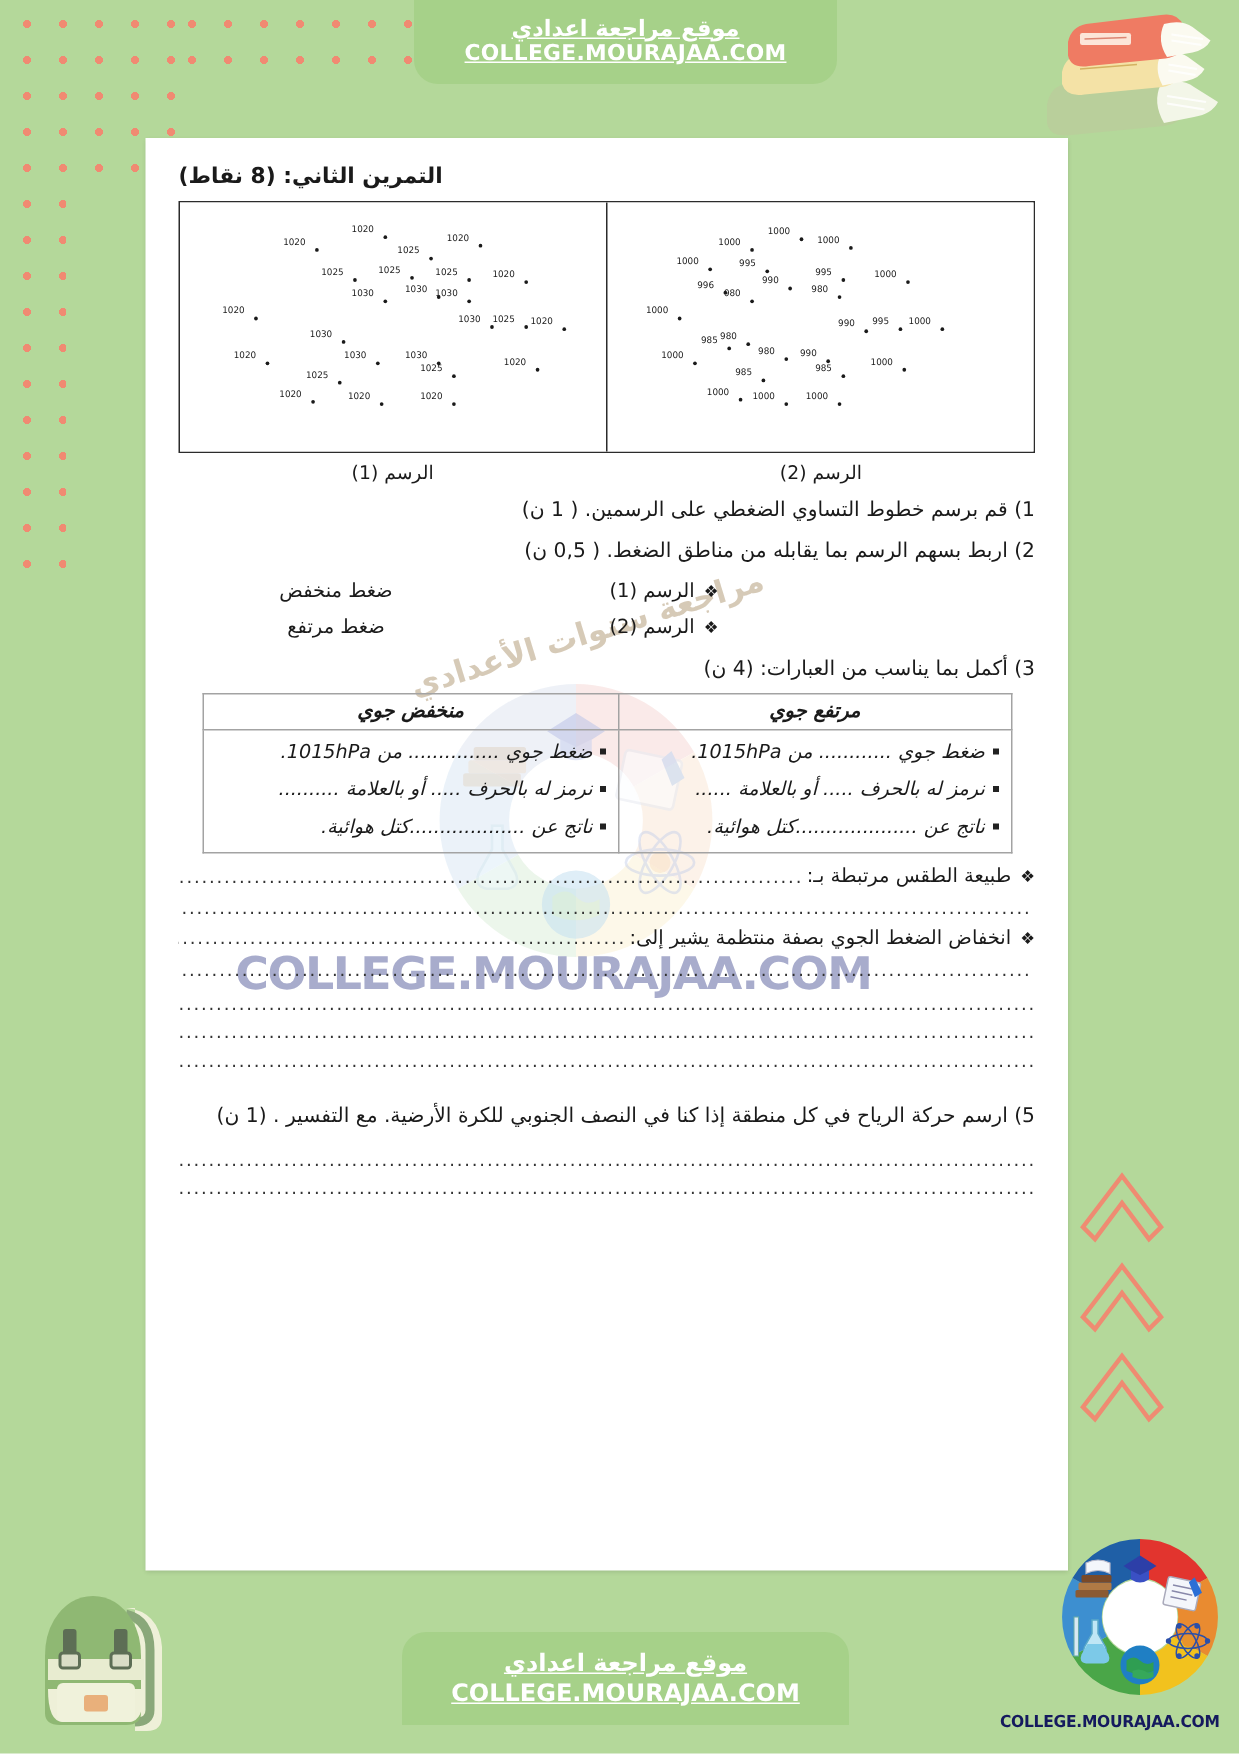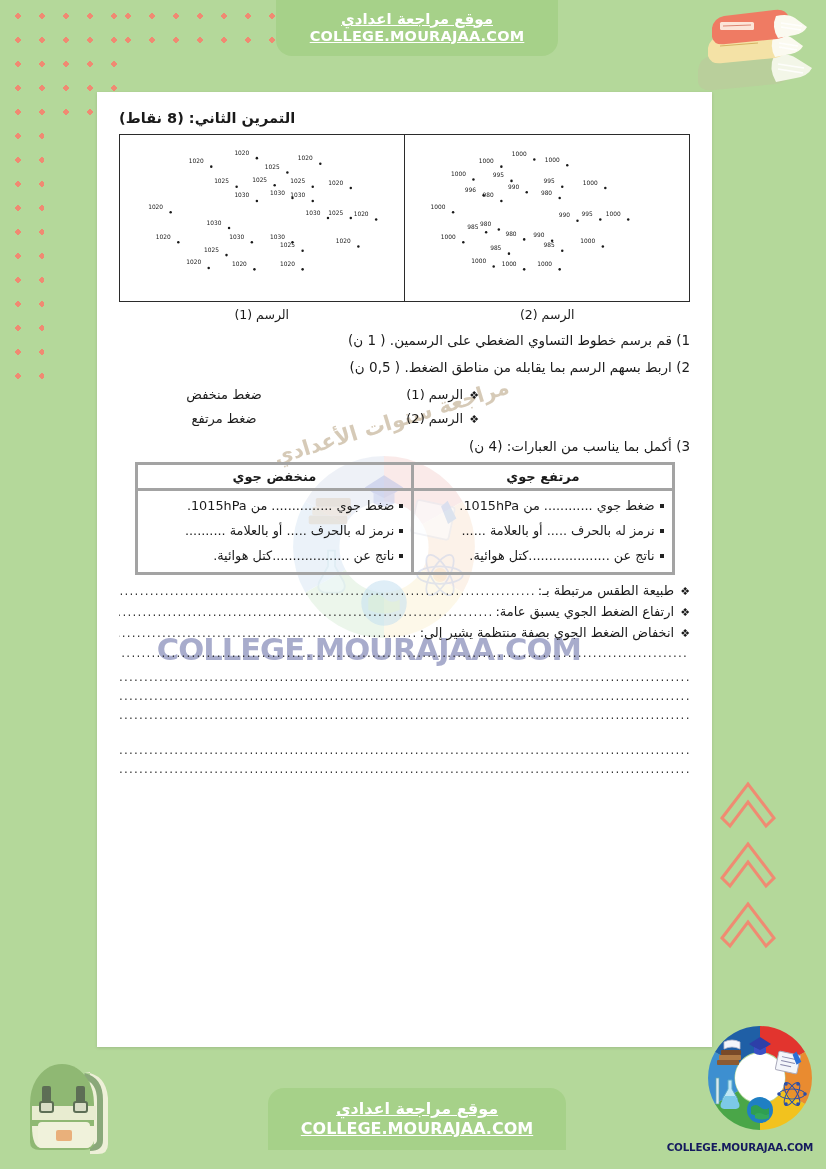--- a/index.html
+++ b/index.html
@@ -125,21 +125,21 @@
     align-items:center;font-size:13px;line-height:1.85;direction:rtl;
   }
   .match-row .opt{width:210px;text-align:center;}
   .match-row .lbl{width:150px;text-align:right;}
   .diamond{display:inline-block;margin-left:6px;font-size:11px;}
   table.tbl{
     width:540px;margin:4px auto 6px auto;border-collapse:collapse;
     direction:rtl;
   }
   table.tbl th,table.tbl td{
-    border:3px solid #a3a3a3;padding:3px 8px;font-size:12.8px;vertical-align:top;
+    border:1px solid #a3a3a3;padding:3px 8px;font-size:12.8px;vertical-align:top;font-style:italic;
   }
   table.tbl th{font-weight:bold;text-align:center;font-size:13px;padding:4px;}
   table.tbl td{line-height:1.95;}
   table.tbl td .li{display:block;text-align:right;white-space:nowrap;}
   .sq{display:inline-block;width:4px;height:4px;background:#222;
       vertical-align:middle;margin-left:5px;}
   .bullets{margin:4px 0 0 0;}
   .bl{
     display:flex;flex-direction:row;align-items:baseline;direction:rtl;
     font-size:13px;line-height:1.55;margin:1px 0;
@@ -476,38 +476,38 @@
           </tr>
         </tbody>
       </table>
 
       <div class="bullets">
         <div class="bl">
           <span class="txt"><span class="diamond">❖</span><span>طبيعة الطقس مرتبطة بـ:</span></span>
           <span class="dots">..................................................................................................................................................................................................................</span>
         </div>
         <div class="bl">
-          <span class="txt"><span class="diamond">❖</span><span>ارتفاع الضغط الجوي يسبق عامة:</span></span>
           <span class="dots">..................................................................................................................................................................................................................</span>
         </div>
         <div class="bl">
           <span class="txt"><span class="diamond">❖</span><span>انخفاض الضغط الجوي بصفة منتظمة يشير إلى:</span></span>
           <span class="dots">..................................................................................................................................................................................................................</span>
         </div>
         <div class="bl">
           <span class="dots">..................................................................................................................................................................................................................</span>
         </div>
       </div>
 
       <div class="spacer6"></div>
       <div class="dotline">..................................................................................................................................................................................................................</div>
       <div class="dotline">..................................................................................................................................................................................................................</div>
       <div class="dotline">..................................................................................................................................................................................................................</div>
 
       <div class="spacer10"></div>
+      <div class="q">5) ارسم حركة الرياح في كل منطقة إذا كنا في النصف الجنوبي للكرة الأرضية. مع التفسير . (1 ن)</div>
       <div class="spacer6"></div>
       <div class="dotline">..................................................................................................................................................................................................................</div>
       <div class="dotline">..................................................................................................................................................................................................................</div>
 
     </div>
   </div>
 </div>
 
 <div class="bottom-banner">
   <div class="ar">موقع مراجعة اعدادي</div>

